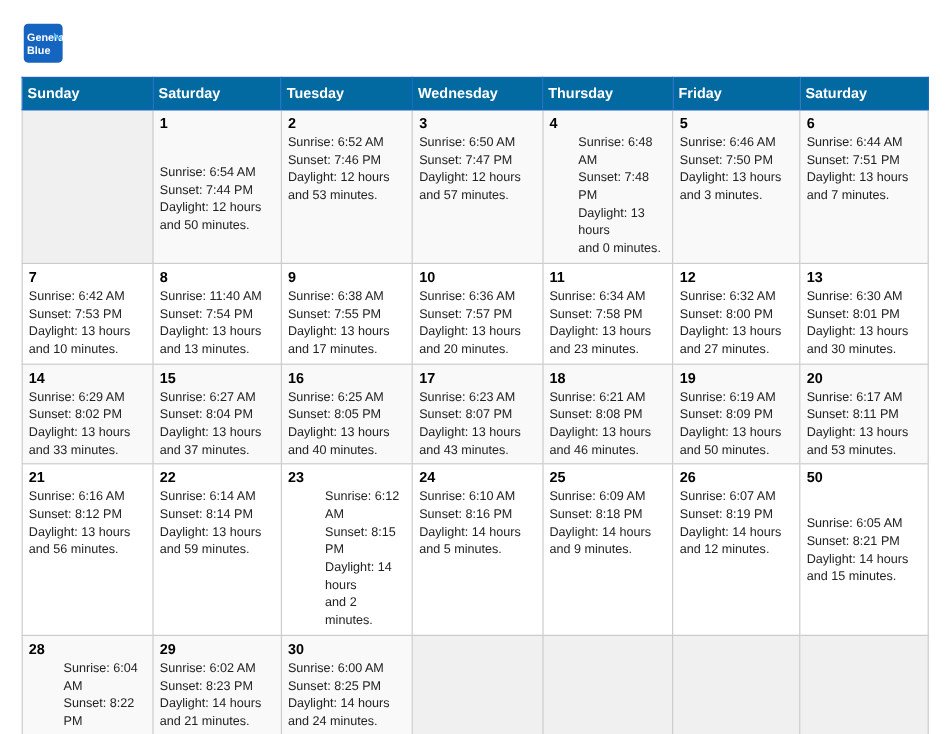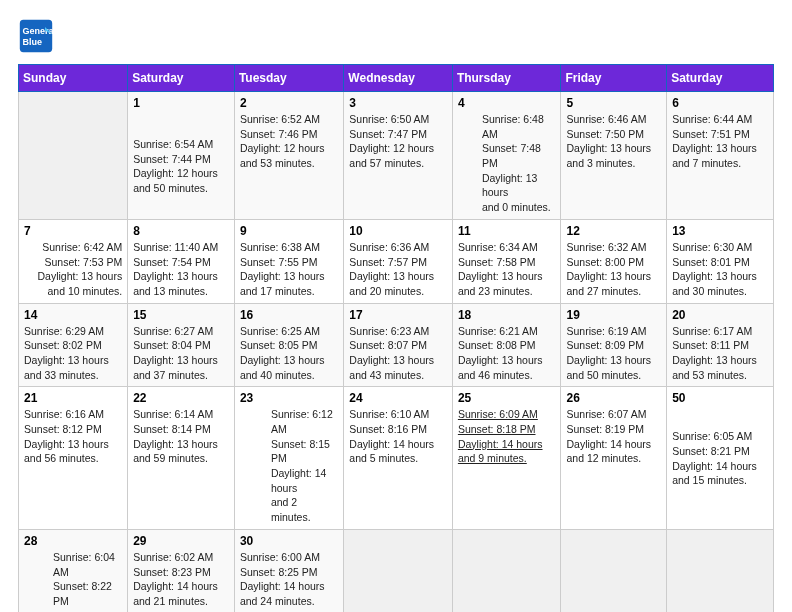--- a/index.html
+++ b/index.html
@@ -48,21 +48,21 @@
     .subtitle {
       font-size: 15px;
       color: #333;
     }
     table {
       width: 100%;
       border-collapse: collapse;
       font-size: 11px;
     }
     thead tr th {
-      background: #6d28d9;
+      background: #0369a1;
       color: #fff;
       padding: 6px 4px;
       text-align: left;
       font-size: 12px;
       font-weight: bold;
       border: 1px solid #1565c0;
     }
     tbody tr td {
       border: 1px solid #ccc;
       vertical-align: top;
@@ -168,21 +168,21 @@
             <span class="day-number">6</span>
             <div class="day-info" style="white-space: pre-line;">Sunrise: 6:44 AM
 Sunset: 7:51 PM
 Daylight: 13 hours
 and 7 minutes.</div>
           </td>
         </tr>
         <tr>
           <td>
             <span class="day-number">7</span>
-            <div class="day-info" style="white-space: pre-line; text-align: right;">Sunrise: 6:42 AM
+            <div class="day-info" style="white-space: pre-line;">Sunrise: 6:42 AM
 Sunset: 7:53 PM
 Daylight: 13 hours
 and 10 minutes.</div>
           </td>
           <td>
             <span class="day-number">8</span>
             <div class="day-info" style="white-space: pre-line;">Sunrise: 11:40 AM
 Sunset: 7:54 PM
 Daylight: 13 hours
 and 13 minutes.</div>
@@ -298,21 +298,21 @@
           </td>
           <td>
             <span class="day-number">24</span>
             <div class="day-info" style="white-space: pre-line;">Sunrise: 6:10 AM
 Sunset: 8:16 PM
 Daylight: 14 hours
 and 5 minutes.</div>
           </td>
           <td>
             <span class="day-number">25</span>
-            <div class="day-info" style="white-space: pre-line; text-decoration: underline;">Sunrise: 6:09 AM
+            <div class="day-info" style="white-space: pre-line;">Sunrise: 6:09 AM
 Sunset: 8:18 PM
 Daylight: 14 hours
 and 9 minutes.</div>
           </td>
           <td>
             <span class="day-number">26</span>
             <div class="day-info" style="white-space: pre-line;">Sunrise: 6:07 AM
 Sunset: 8:19 PM
 Daylight: 14 hours
 and 12 minutes.</div>

